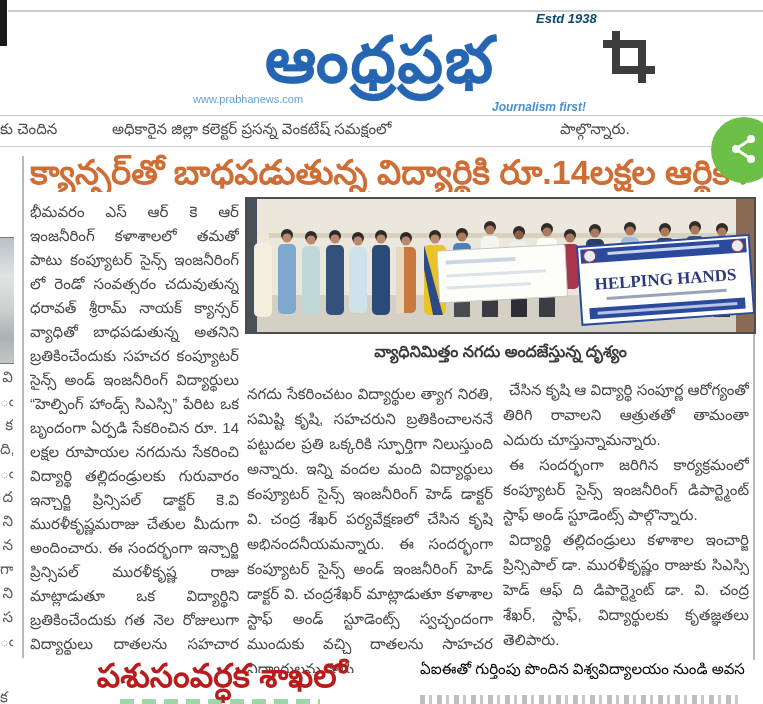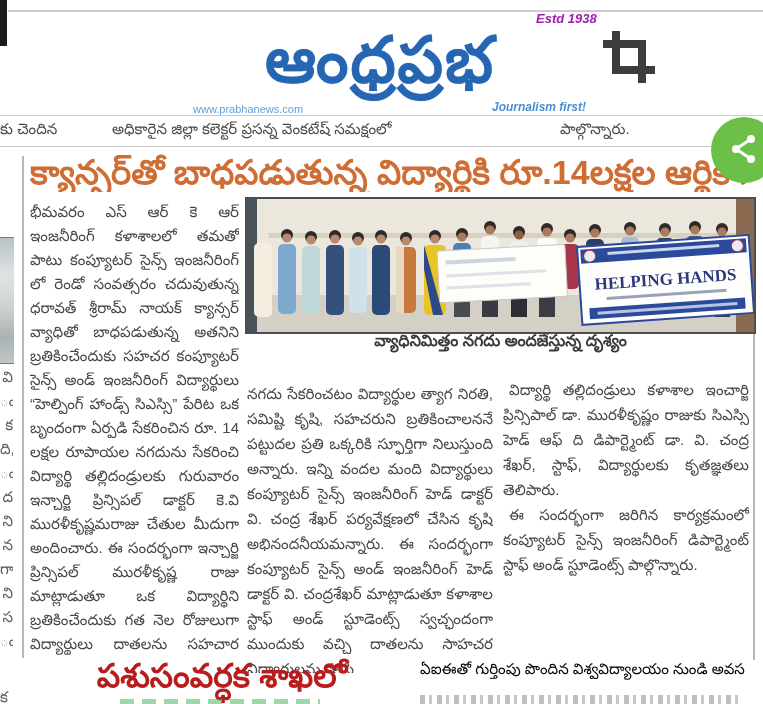--- a/index.html
+++ b/index.html
@@ -8,27 +8,27 @@
     position:relative; overflow:hidden; background:#ffffff;
     font-family:"Liberation Sans", sans-serif; color:#454545;
   }
   .abs { position:absolute; }
 
   
   .top-hairline { left:8px; top:10px; width:755px; height:2px; background:#cbcbcb; }
   .corner-sliver { left:0; top:0; width:7px; height:46px; background:#1b1b1b; }
 
   
-  .estd { left:536px; top:11px; font-size:13px; font-style:italic; font-weight:bold; color:#a21caf; }
+  .estd { left:536px; top:11px; font-size:13px; font-style:italic; font-weight:bold; color:#0c4a6e; }
   .logo {
     left:150px; top:16px; width:460px; text-align:center;
     font-size:64px; font-weight:bold; color:#2565b2; letter-spacing:2px;
     text-shadow:0 0 1px #7aa8d8; line-height:88px; white-space:nowrap;
   }
-  .website { left:193px; top:103px; font-size:11px; color:#64a0d6; }
+  .website { left:193px; top:93px; font-size:11px; color:#64a0d6; }
   .journalism { left:492px; top:100px; font-size:12px; font-style:italic; font-weight:bold; color:#4a90d0; }
   .crop-btn { left:597px; top:26px; width:64px; height:64px; background:transparent; border:none; cursor:pointer; }
 
   
   .strip-line-top { left:0; top:115px; width:763px; height:1px; background:#c9c9c9; }
   .strip-line-bot { left:0; top:146px; width:763px; height:1px; background:#c9c9c9; }
   .strip-text { top:120px; font-size:15px; color:#4c4a44; white-space:nowrap; }
   .strip-left { left:0px; }
   .strip-center { left:112px; }
   .strip-right { left:520px;margin-left:40px; }
@@ -44,21 +44,21 @@
   .left-rule { left:22px; top:156px; width:2px; height:502px; background:#b8b8b8; }
   .right-rule { left:753px; top:197px; width:2px; height:463px; background:#b8b8b8; }
 
   .headline {
     left:30px; top:152px; width:716px; font-size:34px; font-weight:bold;
     color:#cf6d35; white-space:nowrap; overflow:hidden; line-height:40px; z-index:5;
   }
 
   
   .photo { left:245px; top:197px; width:511px; height:137px; border:2px solid #4d4d4d; background:#e9e4d8; z-index:4; }
-  .caption { left:245px; top:332px; width:511px; text-align:center; font-size:16px; font-weight:bold; color:#3a3a3a; }
+  .caption { left:245px; top:343px; width:511px; text-align:center; font-size:16px; font-weight:bold; color:#3a3a3a; }
 
   
   .col { font-size:15px; line-height:24px; text-align:justify; color:#474747; }
   .col-left { left:30px; top:200px; width:209px; height:455px; overflow:hidden; }
   .dateline { text-align:center; font-weight:bold; color:#3c3c3c; margin-bottom:2px; }
   .col-mid { left:247px; top:381px; width:246px; height:292px; overflow:hidden; line-height:25px; }
   .col-right { left:503px; top:377px; width:246px; height:296px; overflow:hidden; line-height:25px; }
   .col-right p { margin-bottom:0; text-indent:6px; }
 
   
@@ -264,22 +264,23 @@
 
 <div class="abs col col-left">
   <span>భీమవరం ఎస్ ఆర్ కె ఆర్ ఇంజనీరింగ్ కళాశాలలో తమతో పాటు కంప్యూటర్ సైన్స్ ఇంజనీరింగ్ లో రెండో సంవత్సరం చదువుతున్న ధరావత్ శ్రీరామ్ నాయక్ క్యాన్సర్ వ్యాధితో బాధపడుతున్న అతనిని బ్రతికించేందుకు సహచర కంప్యూటర్ సైన్స్ అండ్ ఇంజనీరింగ్ విద్యార్థులు “హెల్పింగ్ హాండ్స్ సిఎస్సి” పేరిట ఒక బృందంగా ఏర్పడి సేకరించిన రూ. 14 లక్షల రూపాయల నగదును సేకరించి విద్యార్థి తల్లిదండ్రులకు గురువారం ఇన్చార్జి ప్రిన్సిపల్ డాక్టర్ కె.వి మురళీకృష్ణమరాజు చేతుల మీదుగా అందించారు. ఈ సందర్భంగా ఇన్చార్జి ప్రిన్సిపల్ మురళీకృష్ణ రాజు మాట్లాడుతూ ఒక విద్యార్థిని బ్రతికించేందుకు గత నెల రోజులుగా విద్యార్థులు దాతలను సహచార విద్యార్థులను అధ్యాపకులను కలిసి రూ. 14 లక్షల</span>
 </div>
 
 <div class="abs col col-mid">
   <span>నగదు సేకరించటం విద్యార్థుల త్యాగ నిరతి, సమిష్టి కృషి, సహచరుని బ్రతికించాలననే పట్టుదల ప్రతి ఒక్కరికి స్ఫూర్తిగా నిలుస్తుంది అన్నారు. ఇన్ని వందల మంది విద్యార్థులు కంప్యూటర్ సైన్స్ ఇంజనీరింగ్ హెడ్ డాక్టర్ వి. చంద్ర శేఖర్ పర్యవేక్షణలో చేసిన కృషి అభినందనీయమన్నారు. ఈ సందర్భంగా కంప్యూటర్ సైన్స్ అండ్ ఇంజనీరింగ్ హెడ్ డాక్టర్ వి. చంద్రశేఖర్ మాట్లాడుతూ కళాశాల స్టాఫ్ అండ్ స్టూడెంట్స్ స్వచ్ఛందంగా ముందుకు వచ్చి దాతలను సాహచర విద్యార్థులను కలిసి</span>
 </div>
 
 <div class="abs col col-right">
+  <p>చేసిన కృషి ఆ విద్యార్థి సంపూర్ణ ఆరోగ్యంతో తిరిగి రావాలని ఆత్రుతతో తామంతా ఎదురు చూస్తున్నామన్నారు.</p>
+  <p>ఈ సందర్భంగా జరిగిన కార్యక్రమంలో కంప్యూటర్ సైన్స్ ఇంజనీరింగ్ డిపార్ట్మెంట్ స్టాఫ్ అండ్ స్టూడెంట్స్ పాల్గొన్నారు.</p>
   <p>విద్యార్థి తల్లిదండ్రులు కళాశాల ఇంచార్జి ప్రిన్సిపాల్ డా. మురళీకృష్ణం రాజుకు సిఎస్సి హెడ్ ఆఫ్ ది డిపార్ట్మెంట్ డా. వి. చంద్ర శేఖర్, స్టాఫ్, విద్యార్థులకు కృతజ్ఞతలు తెలిపారు.</p>
-  <p>ఈ సందర్భంగా జరిగిన కార్యక్రమంలో కంప్యూటర్ సైన్స్ ఇంజనీరింగ్ డిపార్ట్మెంట్ స్టాఫ్ అండ్ స్టూడెంట్స్ పాల్గొన్నారు.</p>
 </div>
 
 <div class="abs green-headline">పశుసంవర్ధక శాఖలో</div>
 <div class="abs teaser">ఏఐఈతో గుర్తింపు పొందిన విశ్వవిద్యాలయం నుండి అవస</div>
 <div class="abs cut-line"></div>
 <div class="abs cut-green"></div>
 
 <div class="abs edge-sliver"></div>
 <div class="abs edge-frags">
   <span class="edge-frag">వి</span>

